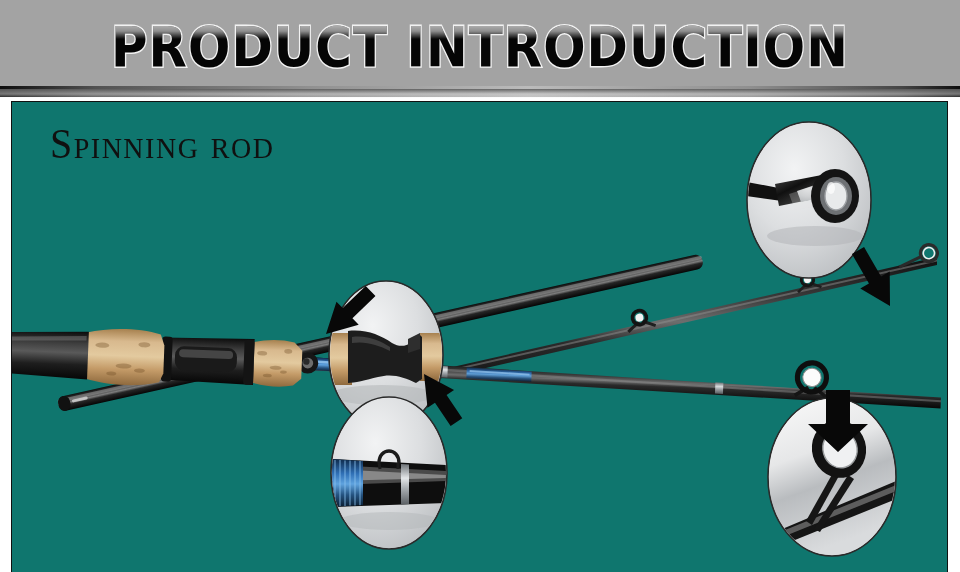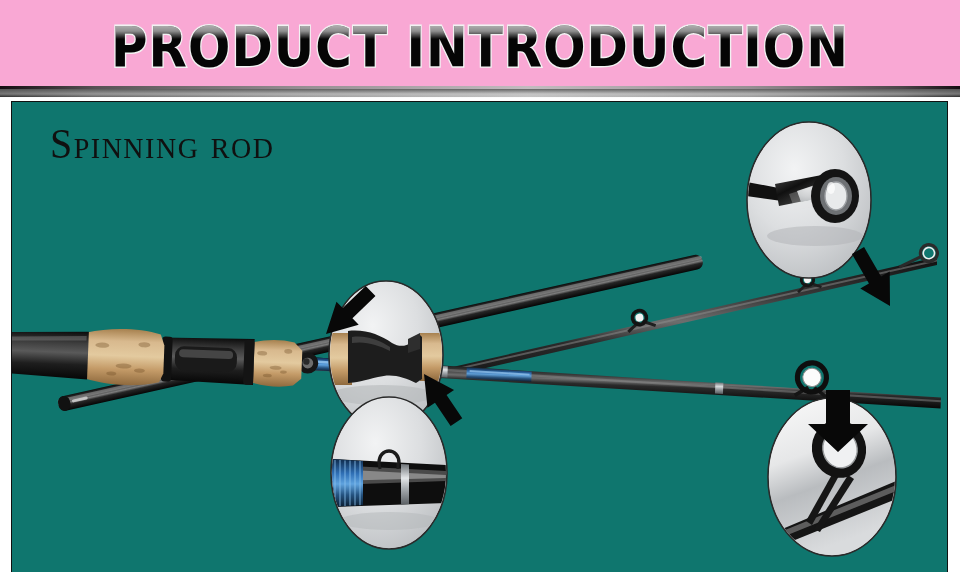--- a/index.html
+++ b/index.html
@@ -20,21 +20,21 @@
     background: #ffffff;
     overflow: hidden;
   }
 
   
   .banner {
     position: absolute;
     left: 0; top: 0;
     width: 960px;
     height: 89px;
-    background: #f9a8d4;
+    background: #a3a3a3;
   }
   .banner-title {
     position: absolute;
     left: 0;
     top: 14px;
     width: 960px;
     text-align: center;
     font-family: "DejaVu Sans", sans-serif;
     font-weight: bold;
     font-size: 47px;

